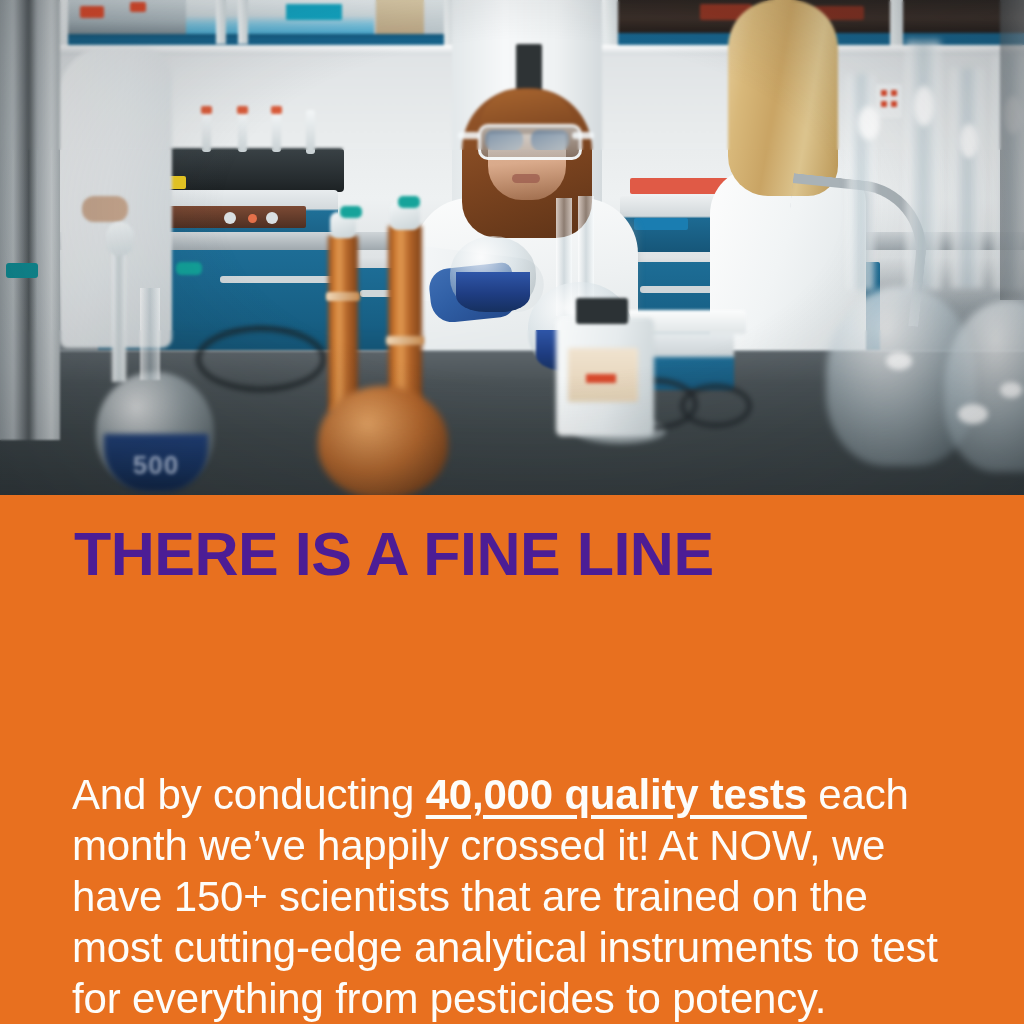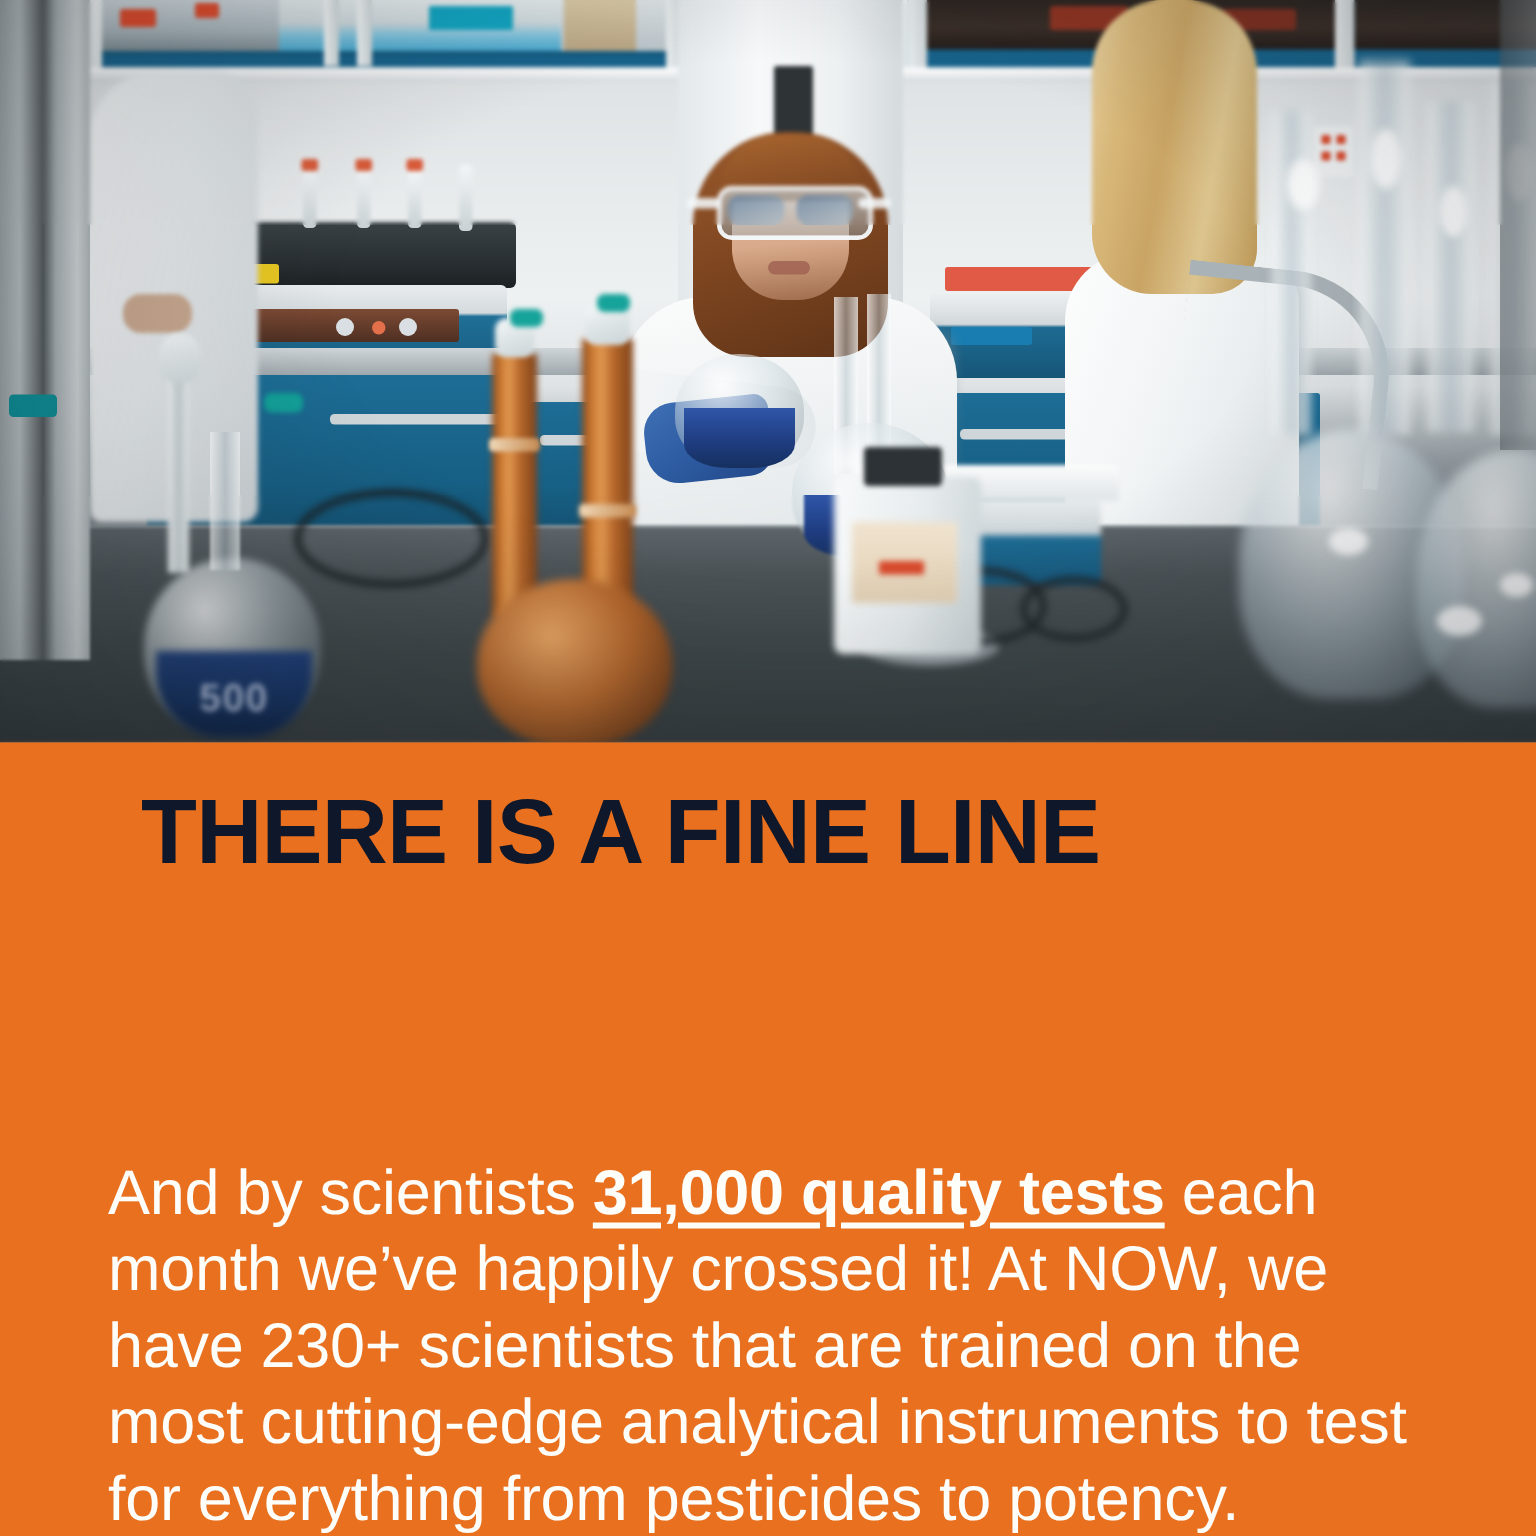--- a/index.html
+++ b/index.html
@@ -405,27 +405,26 @@
     pointer-events:none;
   }
 
   
   .panel{
     position:absolute;left:0;top:495px;width:1024px;height:529px;
     background:#e8701f;
   }
   .headline{
     position:absolute;left:74px;top:26px;width:900px;
-    color:#0f172a;
+    color:#4c1d95;
     font-family:"Liberation Sans",sans-serif;
     font-weight:bold;
     font-size:61px;
     line-height:67px;
     letter-spacing:-.5px;
-    margin-left:20px;
   }
   .headline div{white-space:nowrap;}
 
   .body-copy{
     position:absolute;left:72px;top:232px;width:880px;
     color:#fdfdfa;
     font-family:"Liberation Sans",sans-serif;
     font-weight:normal;
     font-size:42px;
     line-height:51px;
@@ -601,16 +600,16 @@
     <div class="photo-blur-bottom"></div>
     <div class="photo-vignette"></div>
   </div>
 
   <div class="panel">
 
     <div class="headline">
       <div>THERE IS A FINE LINE</div>
     </div>
 
-    <p class="body-copy"><span>And by scientists </span><b>31,000 quality tests</b><span> each month we’ve happily crossed it! At NOW, we have 230+ scientists that are trained on the most cutting-edge analytical instruments to test for everything from pesticides to potency.</span></p>
+    <p class="body-copy"><span>And by conducting </span><b>40,000 quality tests</b><span> each month we’ve happily crossed it! At NOW, we have 150+ scientists that are trained on the most cutting-edge analytical instruments to test for everything from pesticides to potency.</span></p>
 
   </div>
 </div>
 
 </body></html>

